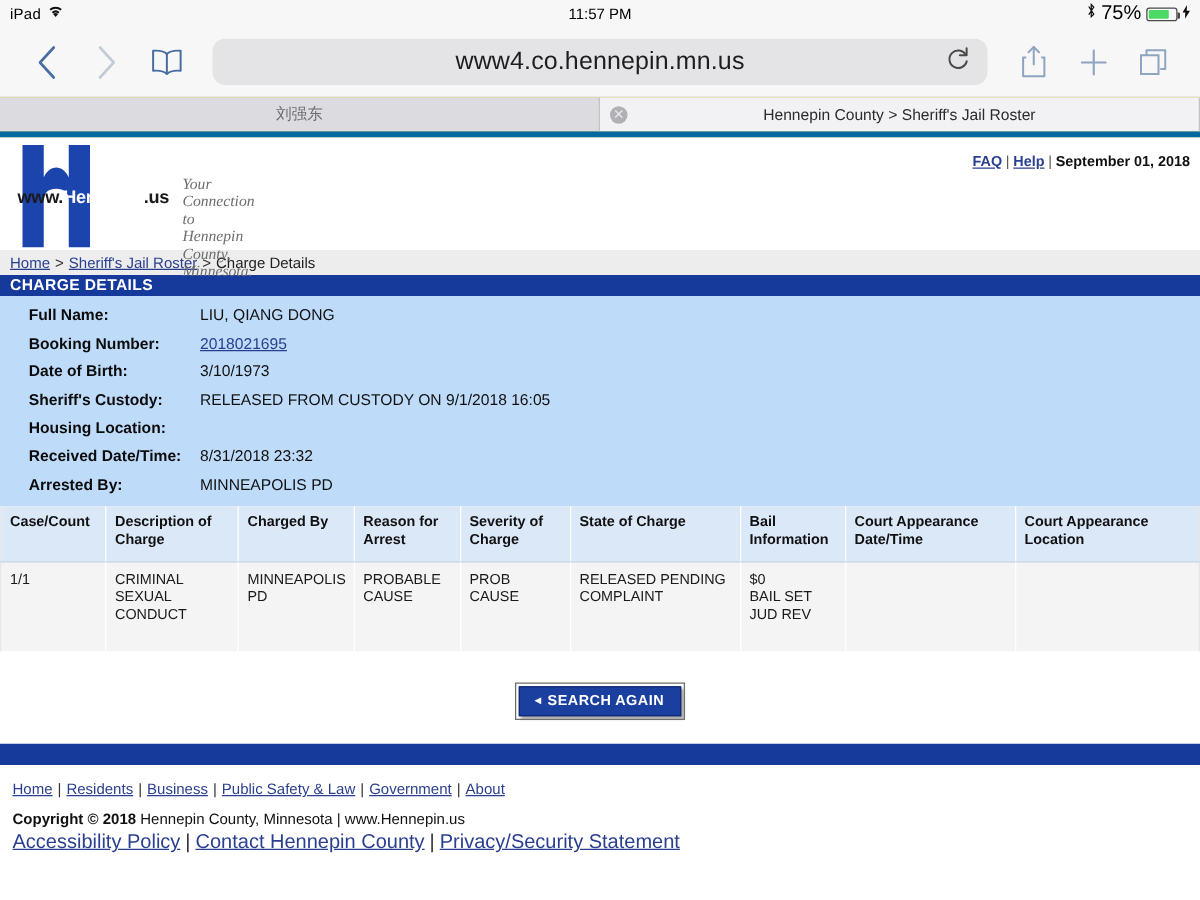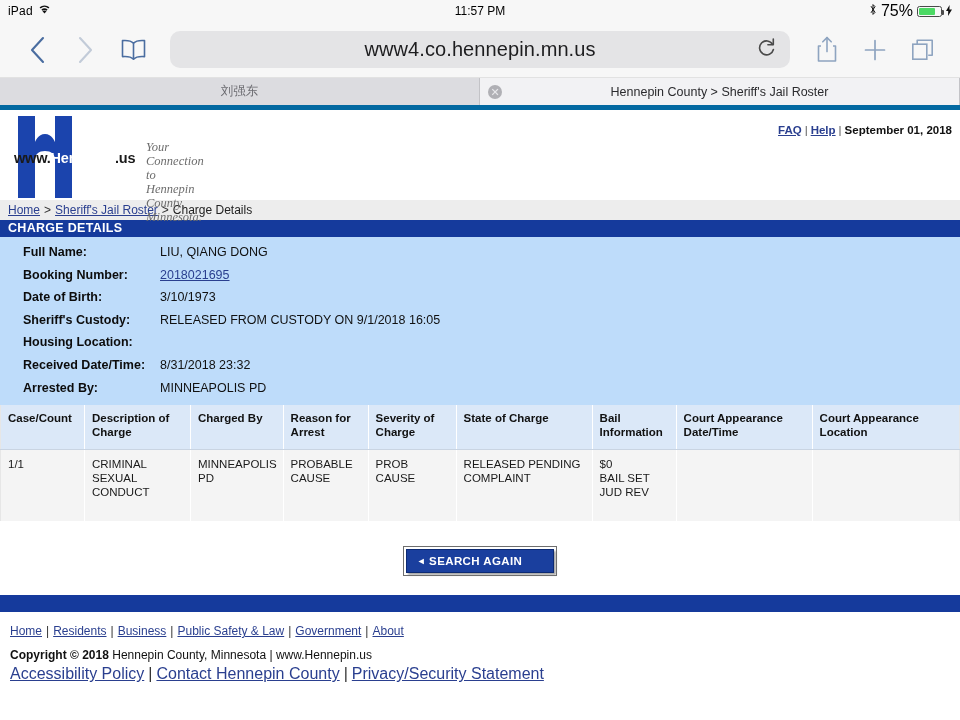--- a/index.html
+++ b/index.html
@@ -146,21 +146,21 @@
     border-right: 1px solid #ffffff;
   }
   table.charges tr td:first-child, table.charges tr th:first-child { border-left: 1px solid #e6e6e6; }
   table.charges tr td:last-child, table.charges tr th:last-child { border-right: 1px solid #e6e6e6; }
 
   .btnwrap { text-align: center; padding: 28px 0 22px 0; }
   .searchbtn {
     display: inline-block; position: relative;
     background: #1a3f9e; color: #fff; font-weight: bold;
     font-size: 11.5px; letter-spacing: .4px;
-    padding: 5px 31px 5px 10px;
+    padding: 5px 13px 5px 10px;
     border: 1px solid #0d2a73;
     outline: 1px solid #6e6e6e; outline-offset: 2px;
     box-shadow: 2px 2px 2px rgba(0,0,0,.35);
   }
   .searchbtn .caret { font-size: 9px; margin-right: 3px; vertical-align: 1px; }
 
   .footbar { background: #153a9c; height: 17px; width: 100%; }
   .footlinks { padding: 12px 0 0 10px; font-size: 12px; color: #222; }
   .footlinks a { color: #2a3f8f; }
   .footlinks .sep { margin: 0 4px; color: #333; }

